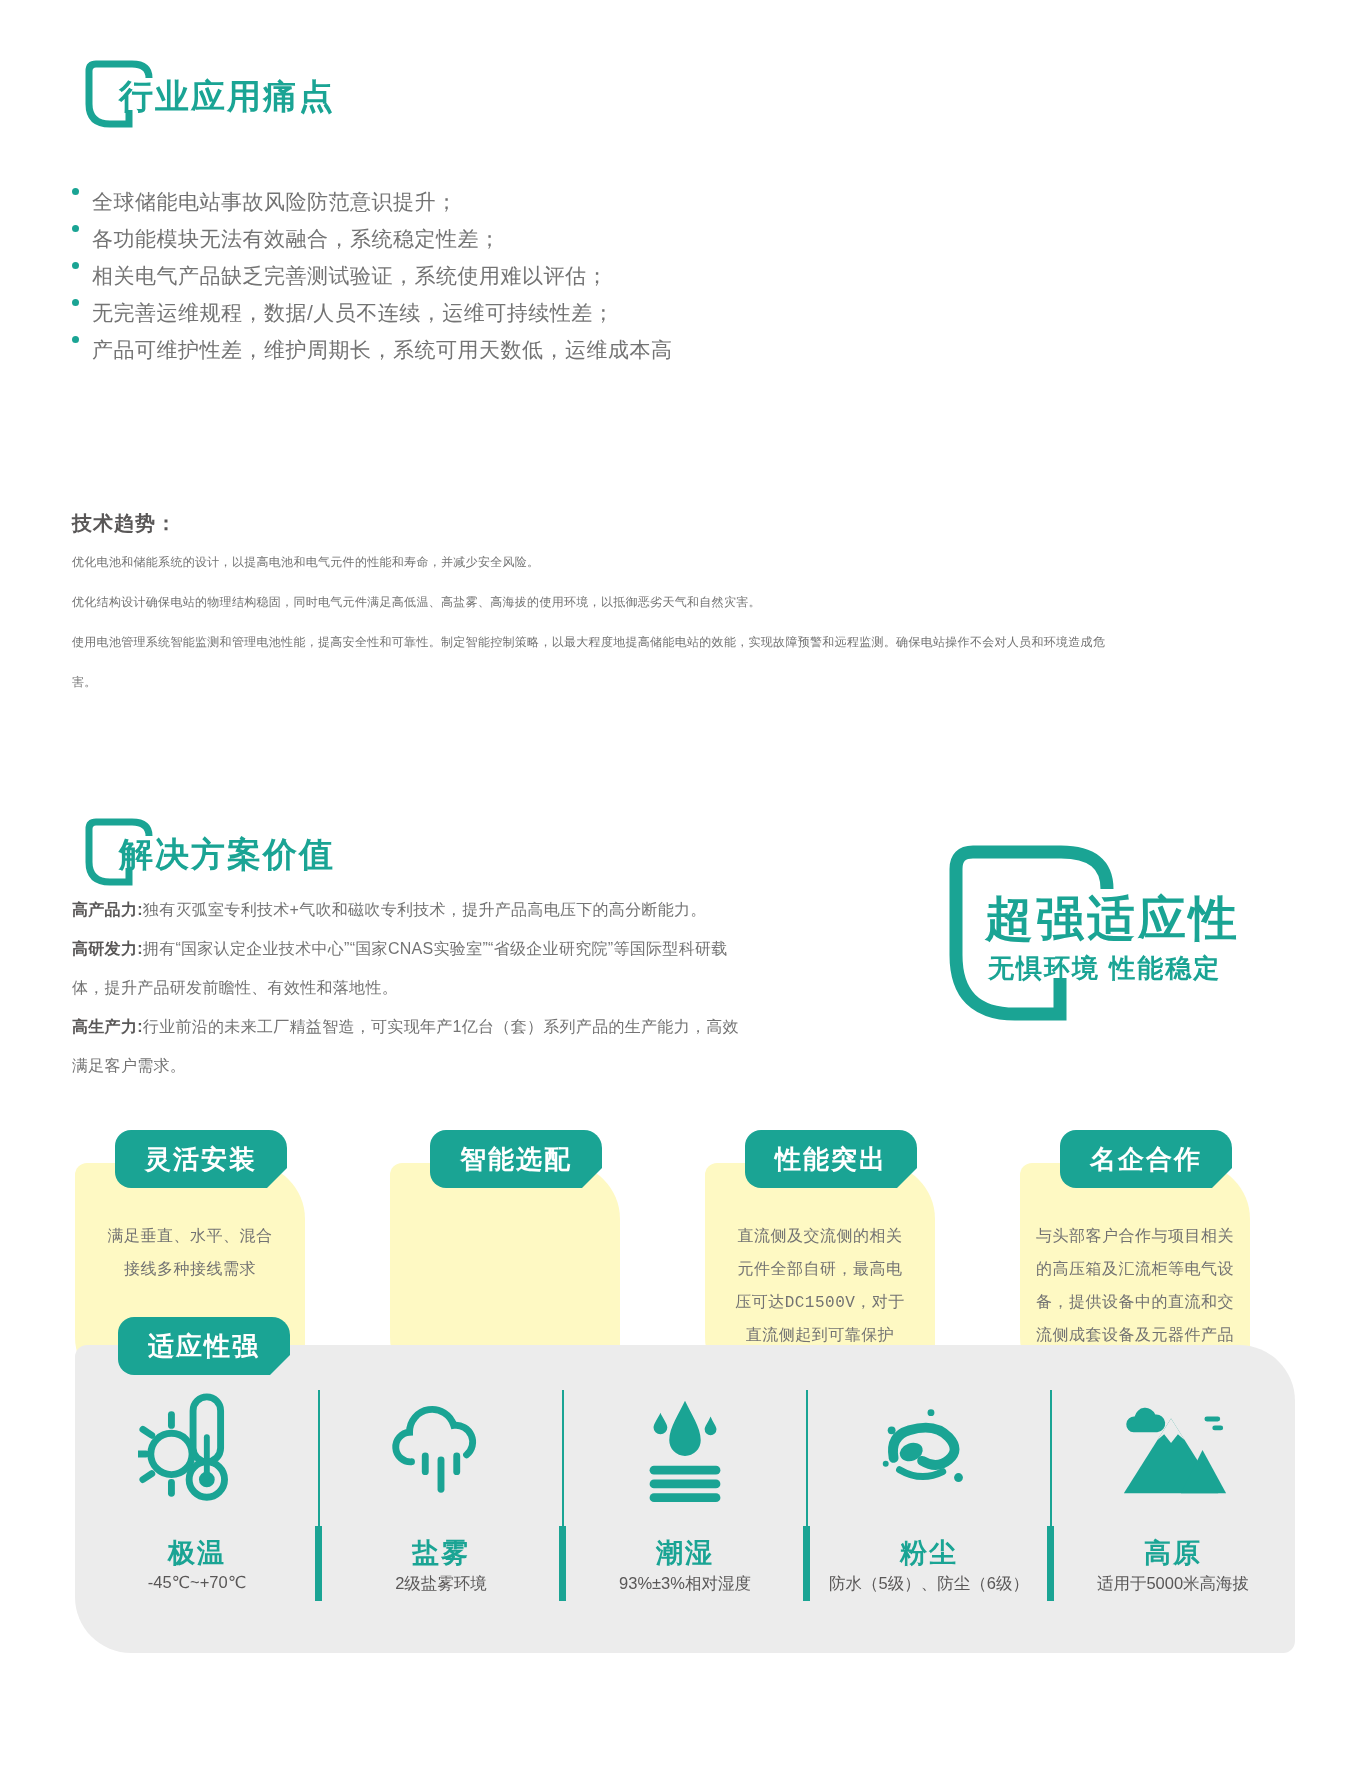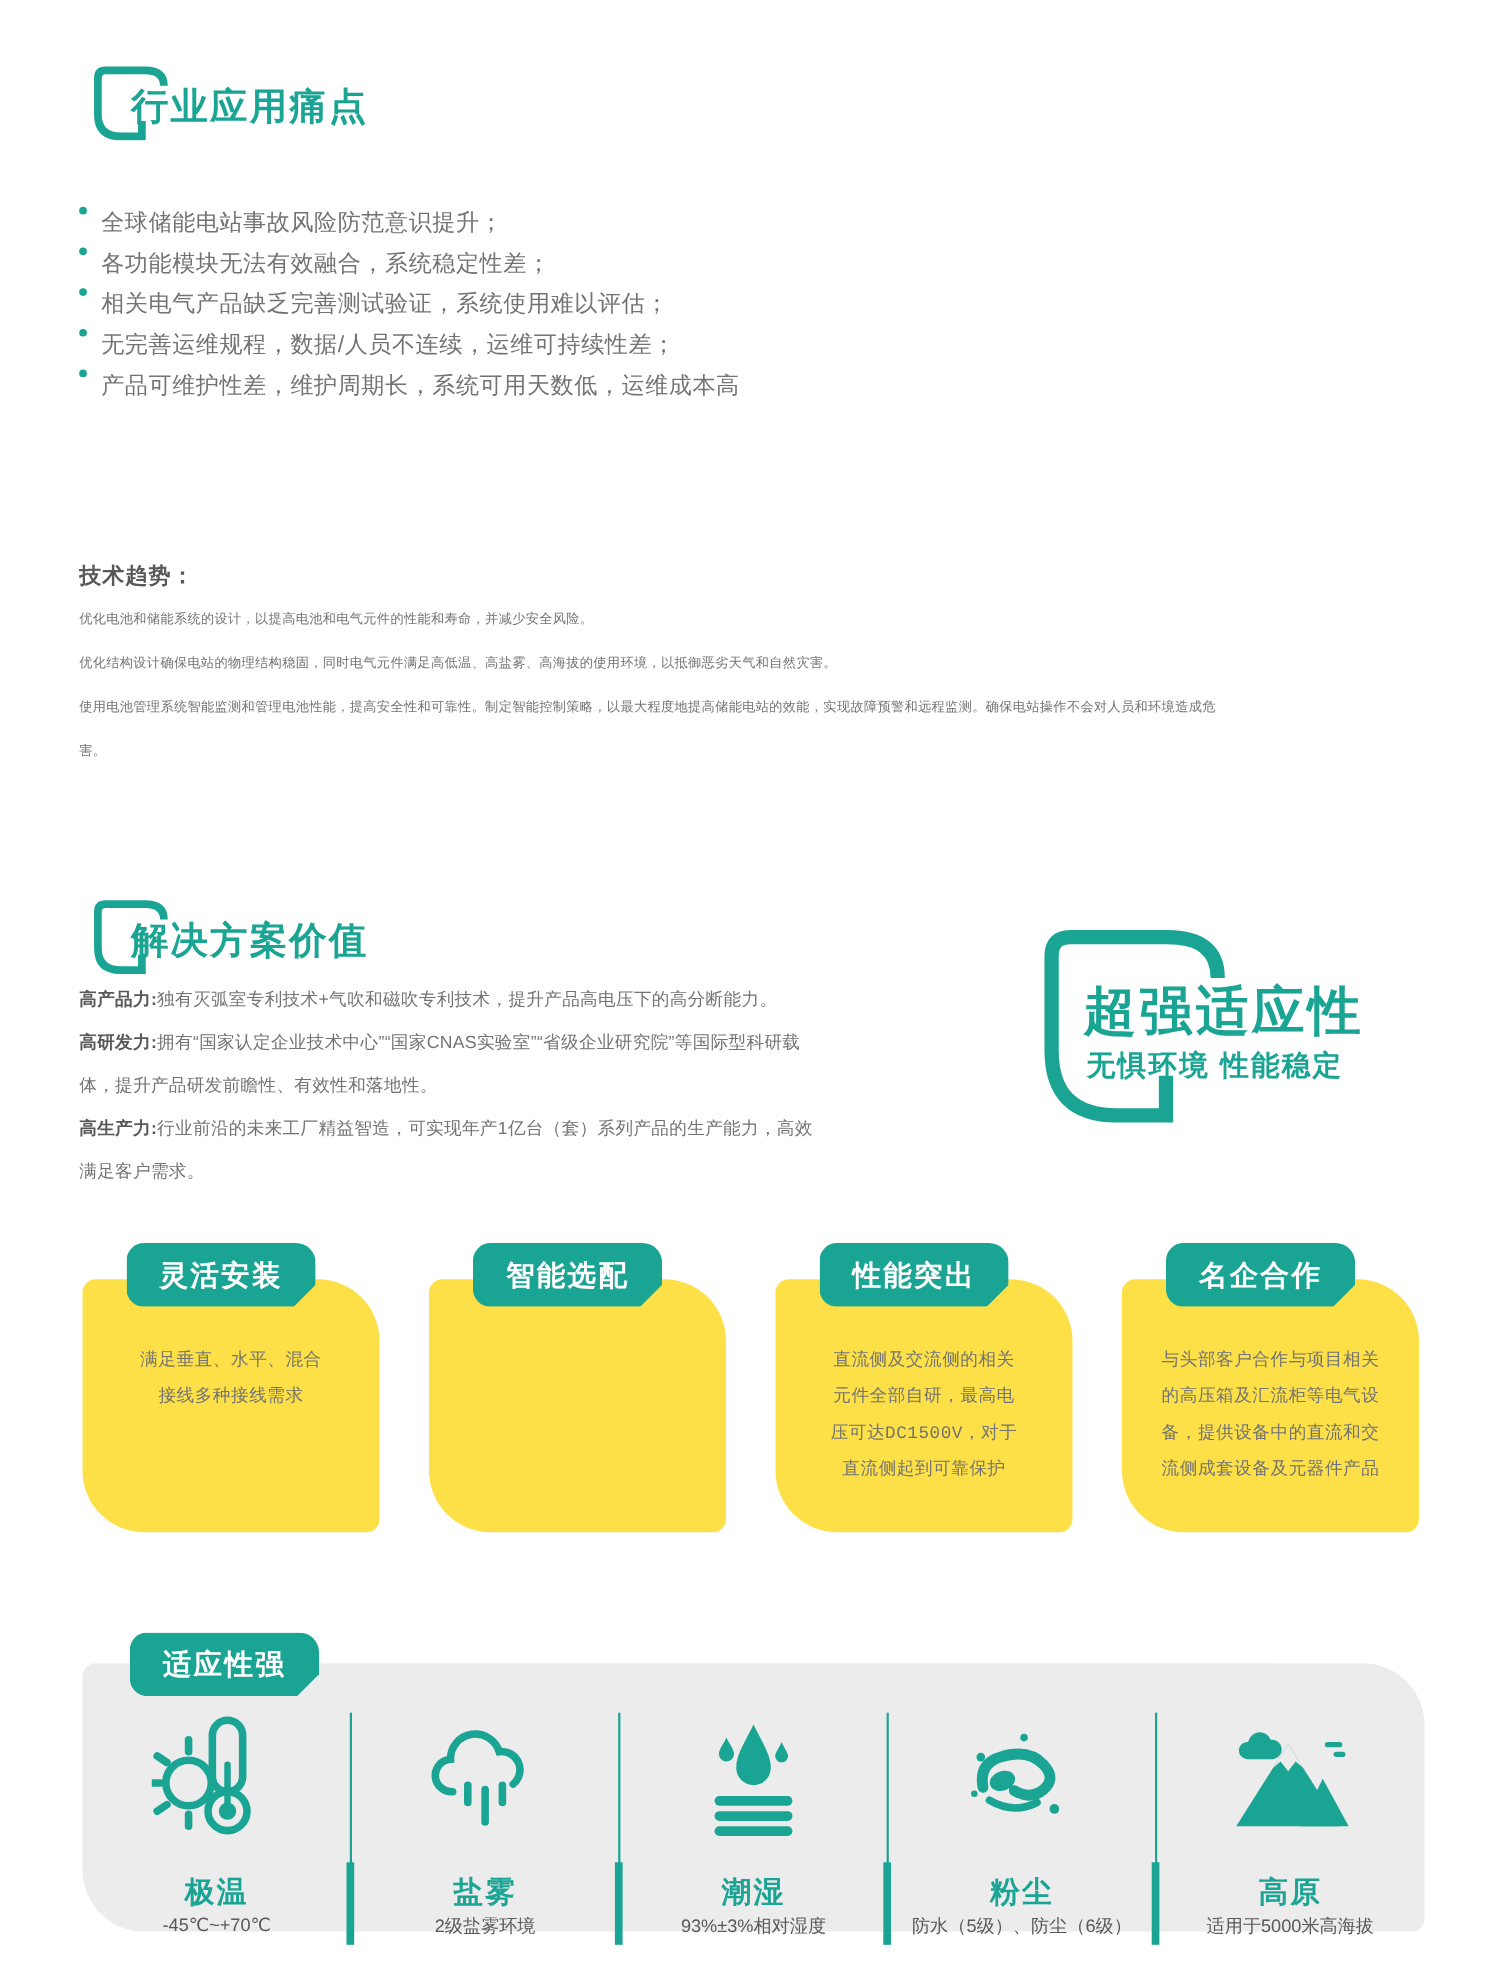--- a/index.html
+++ b/index.html
@@ -23,30 +23,30 @@
   .value-block p{margin:0;}
   .value-block b{color:#595757;}
   
   .badge{position:absolute;left:947px;top:843px;width:345px;height:185px;}
   .badge svg{position:absolute;left:0;top:0;}
   .badge-title{position:absolute;left:38px;top:44px;font-size:48px;font-weight:bold;color:#1AA494;
                letter-spacing:3px;white-space:nowrap;}
   .badge-subtitle{position:absolute;left:41px;top:108px;font-size:26px;font-weight:bold;color:#1AA494;
                   letter-spacing:2px;white-space:nowrap;}
   
-  .card{position:absolute;top:1163px;width:270px;height:230px;background:#fde047;
+  .card{position:absolute;top:1163px;width:230px;height:230px;background:#fef9c3;
         border-radius:12px 56px 12px 56px;}
   .tag{position:absolute;background:#1AA494;color:#fff;font-weight:bold;font-size:26px;
        line-height:58px;height:58px;padding:0 30px;letter-spacing:2px;white-space:nowrap;
        border-radius:16px 18px 0 16px;
        clip-path:polygon(0 0,100% 0,100% calc(100% - 20px),calc(100% - 20px) 100%,0 100%);}
   .card .tag{left:40px;top:-33px;}
   .card-body{padding-top:58px;text-align:center;font-size:16px;line-height:33px;color:#737373;letter-spacing:.5px;font-family:Liberation Mono, monospace;}
   
-  .band{position:absolute;left:75px;top:1512px;width:1220px;height:244px;background:#ECECEC;
+  .band{position:absolute;left:75px;top:1345px;width:1220px;height:308px;background:#ECECEC;
         border-radius:12px 56px 12px 56px;}
   .band .tag{left:43px;top:-28px;}
   .band-cols{position:absolute;left:0;top:0;width:100%;height:100%;display:flex;}
   .band-col{position:relative;width:244px;height:100%;}
   .col-icon{position:absolute;top:46px;left:50%;transform:translateX(-50%);}
   .col-label{position:absolute;top:190px;width:100%;text-align:center;font-size:27px;font-weight:bold;
              color:#1AA494;letter-spacing:2px;}
   .col-desc{position:absolute;top:228px;width:100%;text-align:center;font-size:16.5px;color:#595757;}
   .divider-thin{position:absolute;width:2px;height:138px;top:45px;background:#1AA494;}
   .divider-thick{position:absolute;width:7px;height:75px;top:181px;background:#1AA494;}

